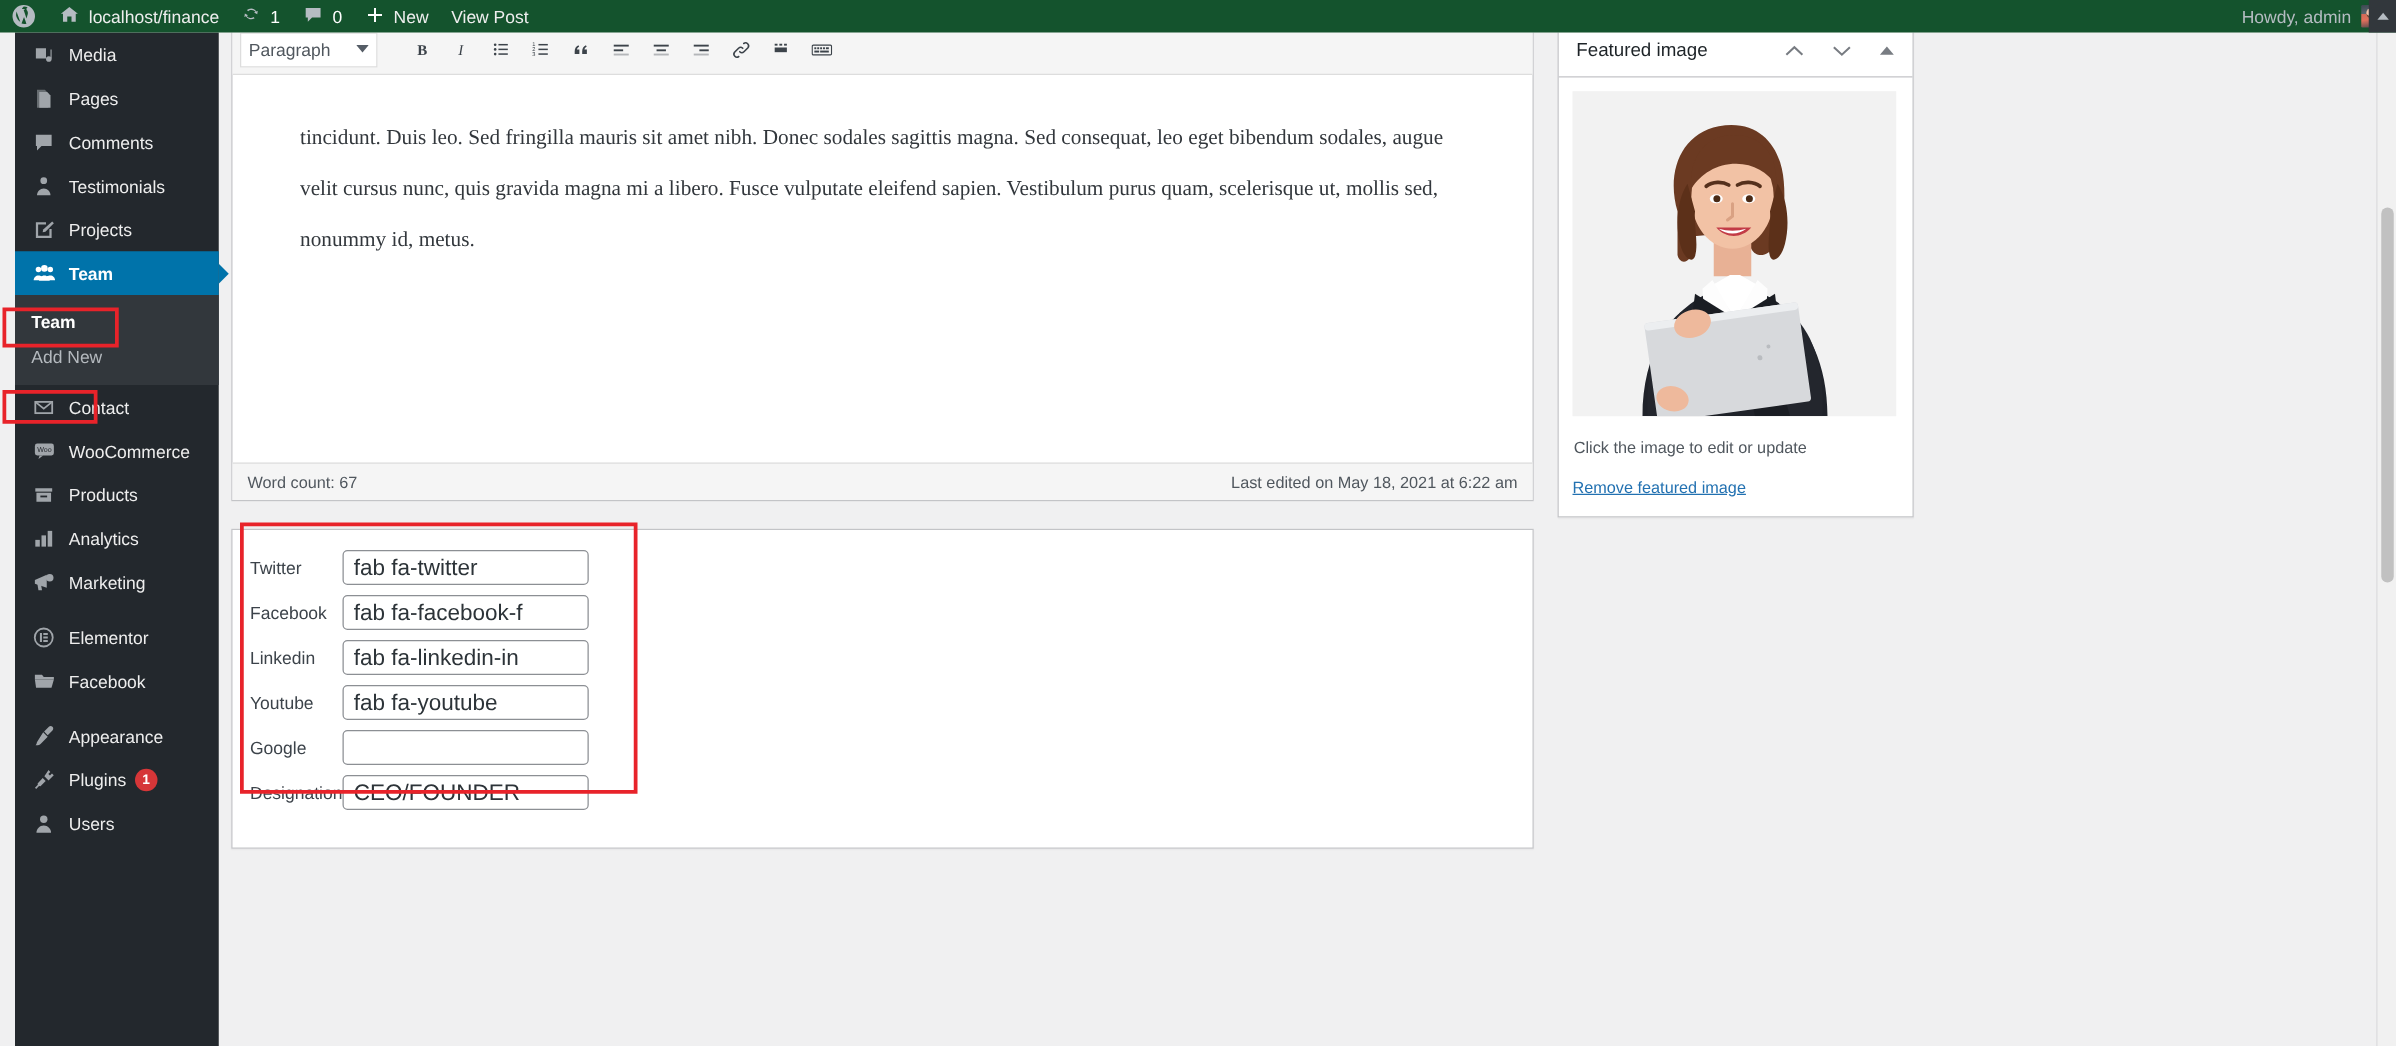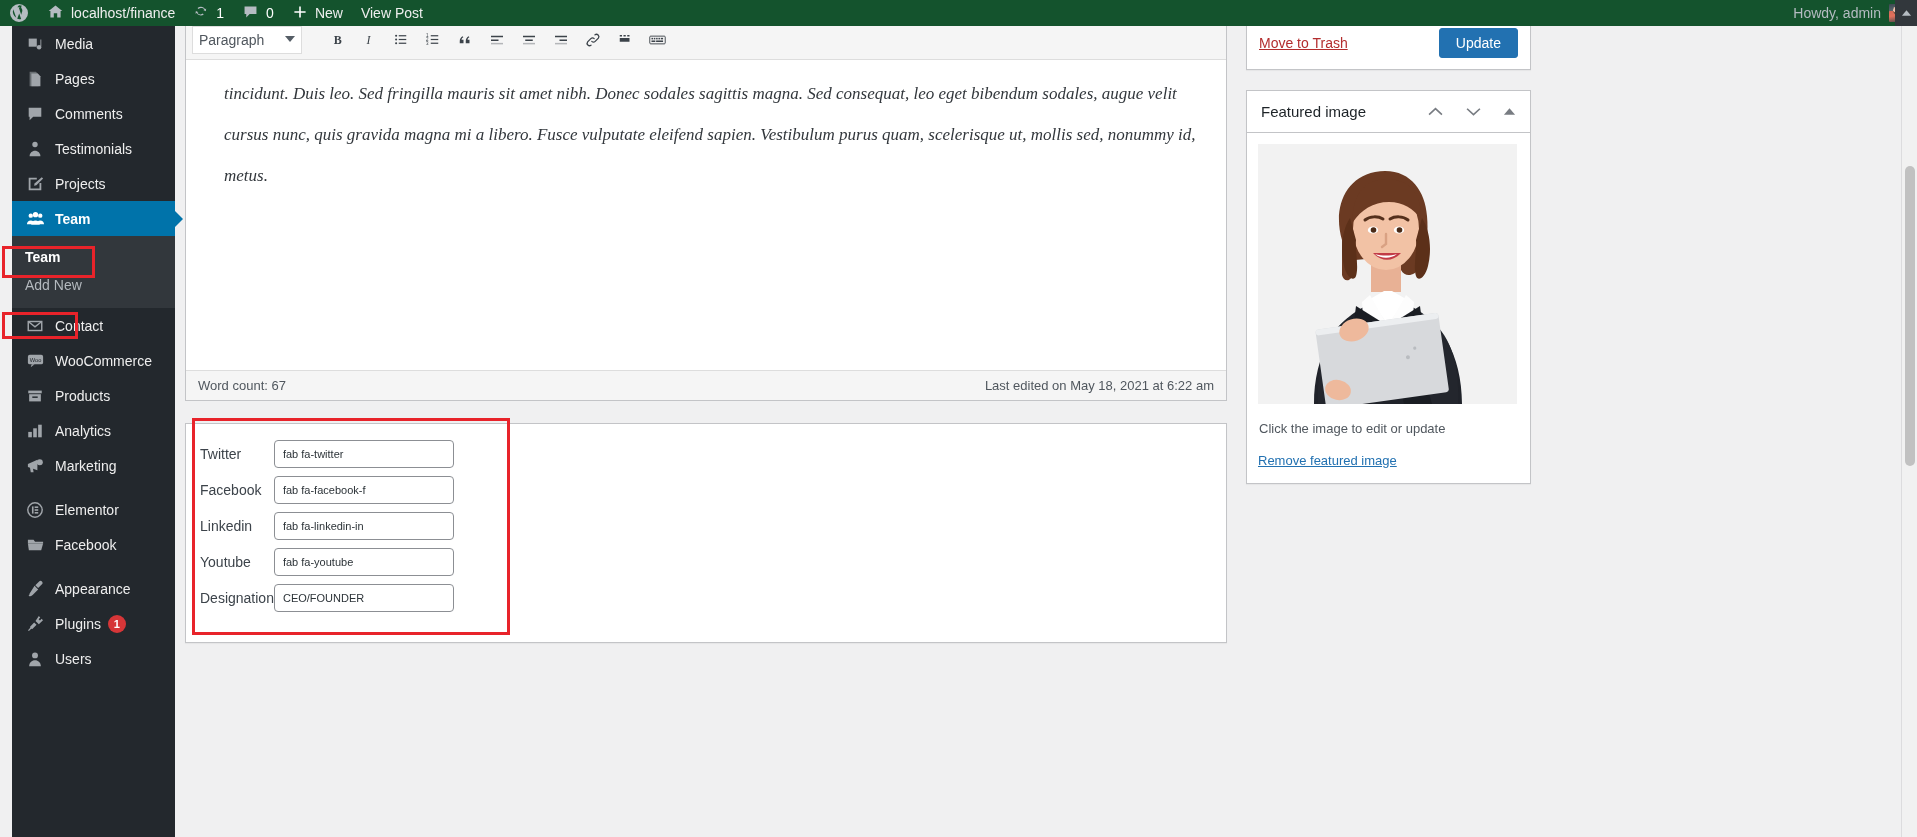--- a/index.html
+++ b/index.html
@@ -160,21 +160,21 @@
   .tb-btn svg { display: block; }
   .editor-body {
     height: 310px;
     padding: 14px 30px 0 38px;
     font-family: "Liberation Serif", serif;
     font-size: 17px;
     line-height: 2.4;
     color: #32373c;
     overflow: hidden;
   }
-  .editor-body p { margin: 0; font-style: italic; }
+  .editor-body p { margin: 16px; }
   .editor-status {
     height: 30px;
     border-top: 1px solid #ddd;
     background: #f5f5f5;
     display: flex; align-items: center; justify-content: space-between;
     padding: 0 12px;
     font-size: 13px; color: #50575e;
   }
 
   .pb-header {
@@ -192,25 +192,25 @@
 
   
   table.details { border-collapse: collapse; }
   table.details td { padding: 0 0 8px 0; vertical-align: middle; }
   td.lbl {
     font-size: 14px; color: #3c434a;
     padding-right: 14px;
     white-space: nowrap;
   }
   .txt {
-    width: 180px; height: 28px;
+    width: 197px; height: 28px;
     border: 1px solid #8c8f94; border-radius: 4px;
     background: #fff;
     font-family: "Liberation Sans", sans-serif;
-    font-size: 11px; color: #2c3338;
+    font-size: 18px; color: #2c3338;
     padding: 0 8px;
     outline: none;
     box-shadow: 0 0 0 transparent;
   }
 
   
   .col-side {
     position: absolute; left: 1083px; top: -7px;
     width: 285px;
   }
@@ -630,37 +630,35 @@
             </tr>
             <tr>
               <td class="lbl">Linkedin</td>
               <td><input class="txt" type="text" value="fab fa-linkedin-in" style=""></td>
             </tr>
             <tr>
               <td class="lbl">Youtube</td>
               <td><input class="txt" type="text" value="fab fa-youtube" style=""></td>
             </tr>
             <tr>
+              <td class="lbl">Google</td>
+              <td><input class="txt" type="text" value="" style=""></td>
+            </tr>
+            <tr>
               <td class="lbl">Designation</td>
               <td><input class="txt" type="text" value="CEO/FOUNDER" style=""></td>
             </tr>
           </tbody>
         </table>
       </div>
     </div>
   </div>
 
   <div class="col-side">
 
-    <div class="sb-box" style="border-top:none;">
-      <div class="submit-row">
-        <span class="trash-link">Move to Trash</span>
-        <button class="btn-primary">Update</button>
-      </div>
-    </div>
 
     <div class="sb-box" style="">
       <div class="pb-header">
         <span class="pb-title">Featured image</span>
         <span class="pb-actions">
           <span class="order-btn">
             <svg width="17" height="11" viewBox="0 0 18 12" fill="none" stroke="#787c82" stroke-width="1.8">
                 <path d="M2 9.5 9 3l7 6.5"></path>
               </svg>
           </span>

